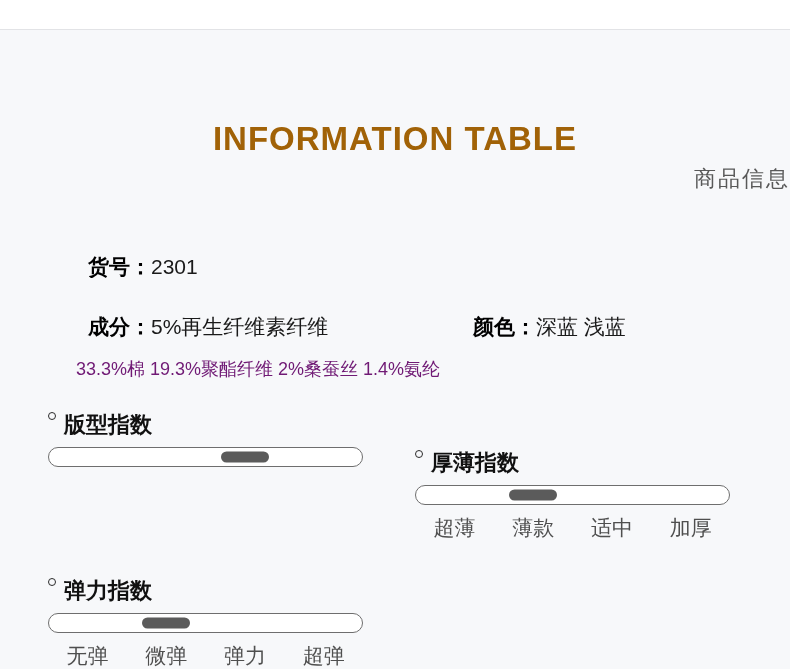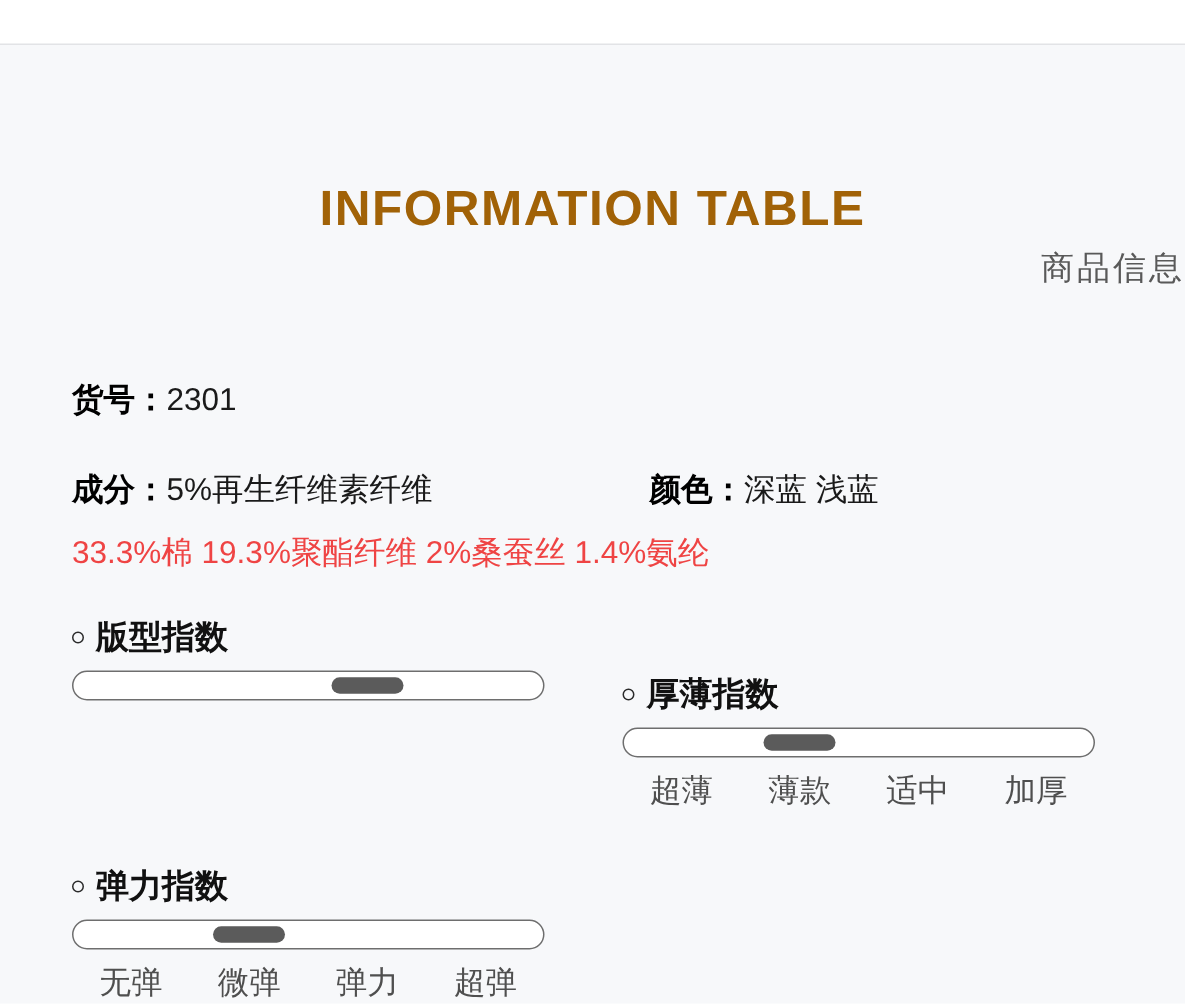--- a/index.html
+++ b/index.html
@@ -38,39 +38,41 @@
   }
   .info {
     margin:64px 48px 0 48px;
     font-size:21px;
     color:#1a1a1a;
   }
   .info-row {
     display:grid;
     grid-template-columns:385px 1fr;
     line-height:26px;
+    margin-left:40px;
   }
   .info-row + .info-row { margin-top:34px; }
   .info-extra {
     margin-top:16px;
     line-height:26px;
-    font-size:21px;
-    color:#ef4444;
+    font-size:18px;
+    color:#701a75;
+    margin-left:28px;
   }
   .lbl { font-weight:bold; color:#000000; }
   .sections {
     display:grid;
     grid-template-columns:1fr 1fr;
     column-gap:52px;
     margin:30px 60px 0 48px;
   }
   .section.row2 { margin-top:38px; }
   .section-heading {
     display:flex;
-    align-items:center;
+    align-items:flex-start;
     line-height:26px;
   }
   .bullet-ring {
     width:8px; height:8px;
     border:1.5px solid #2b2b2b;
     border-radius:50%;
     margin-right:8px;
     flex:none;
     background:transparent;
   }

